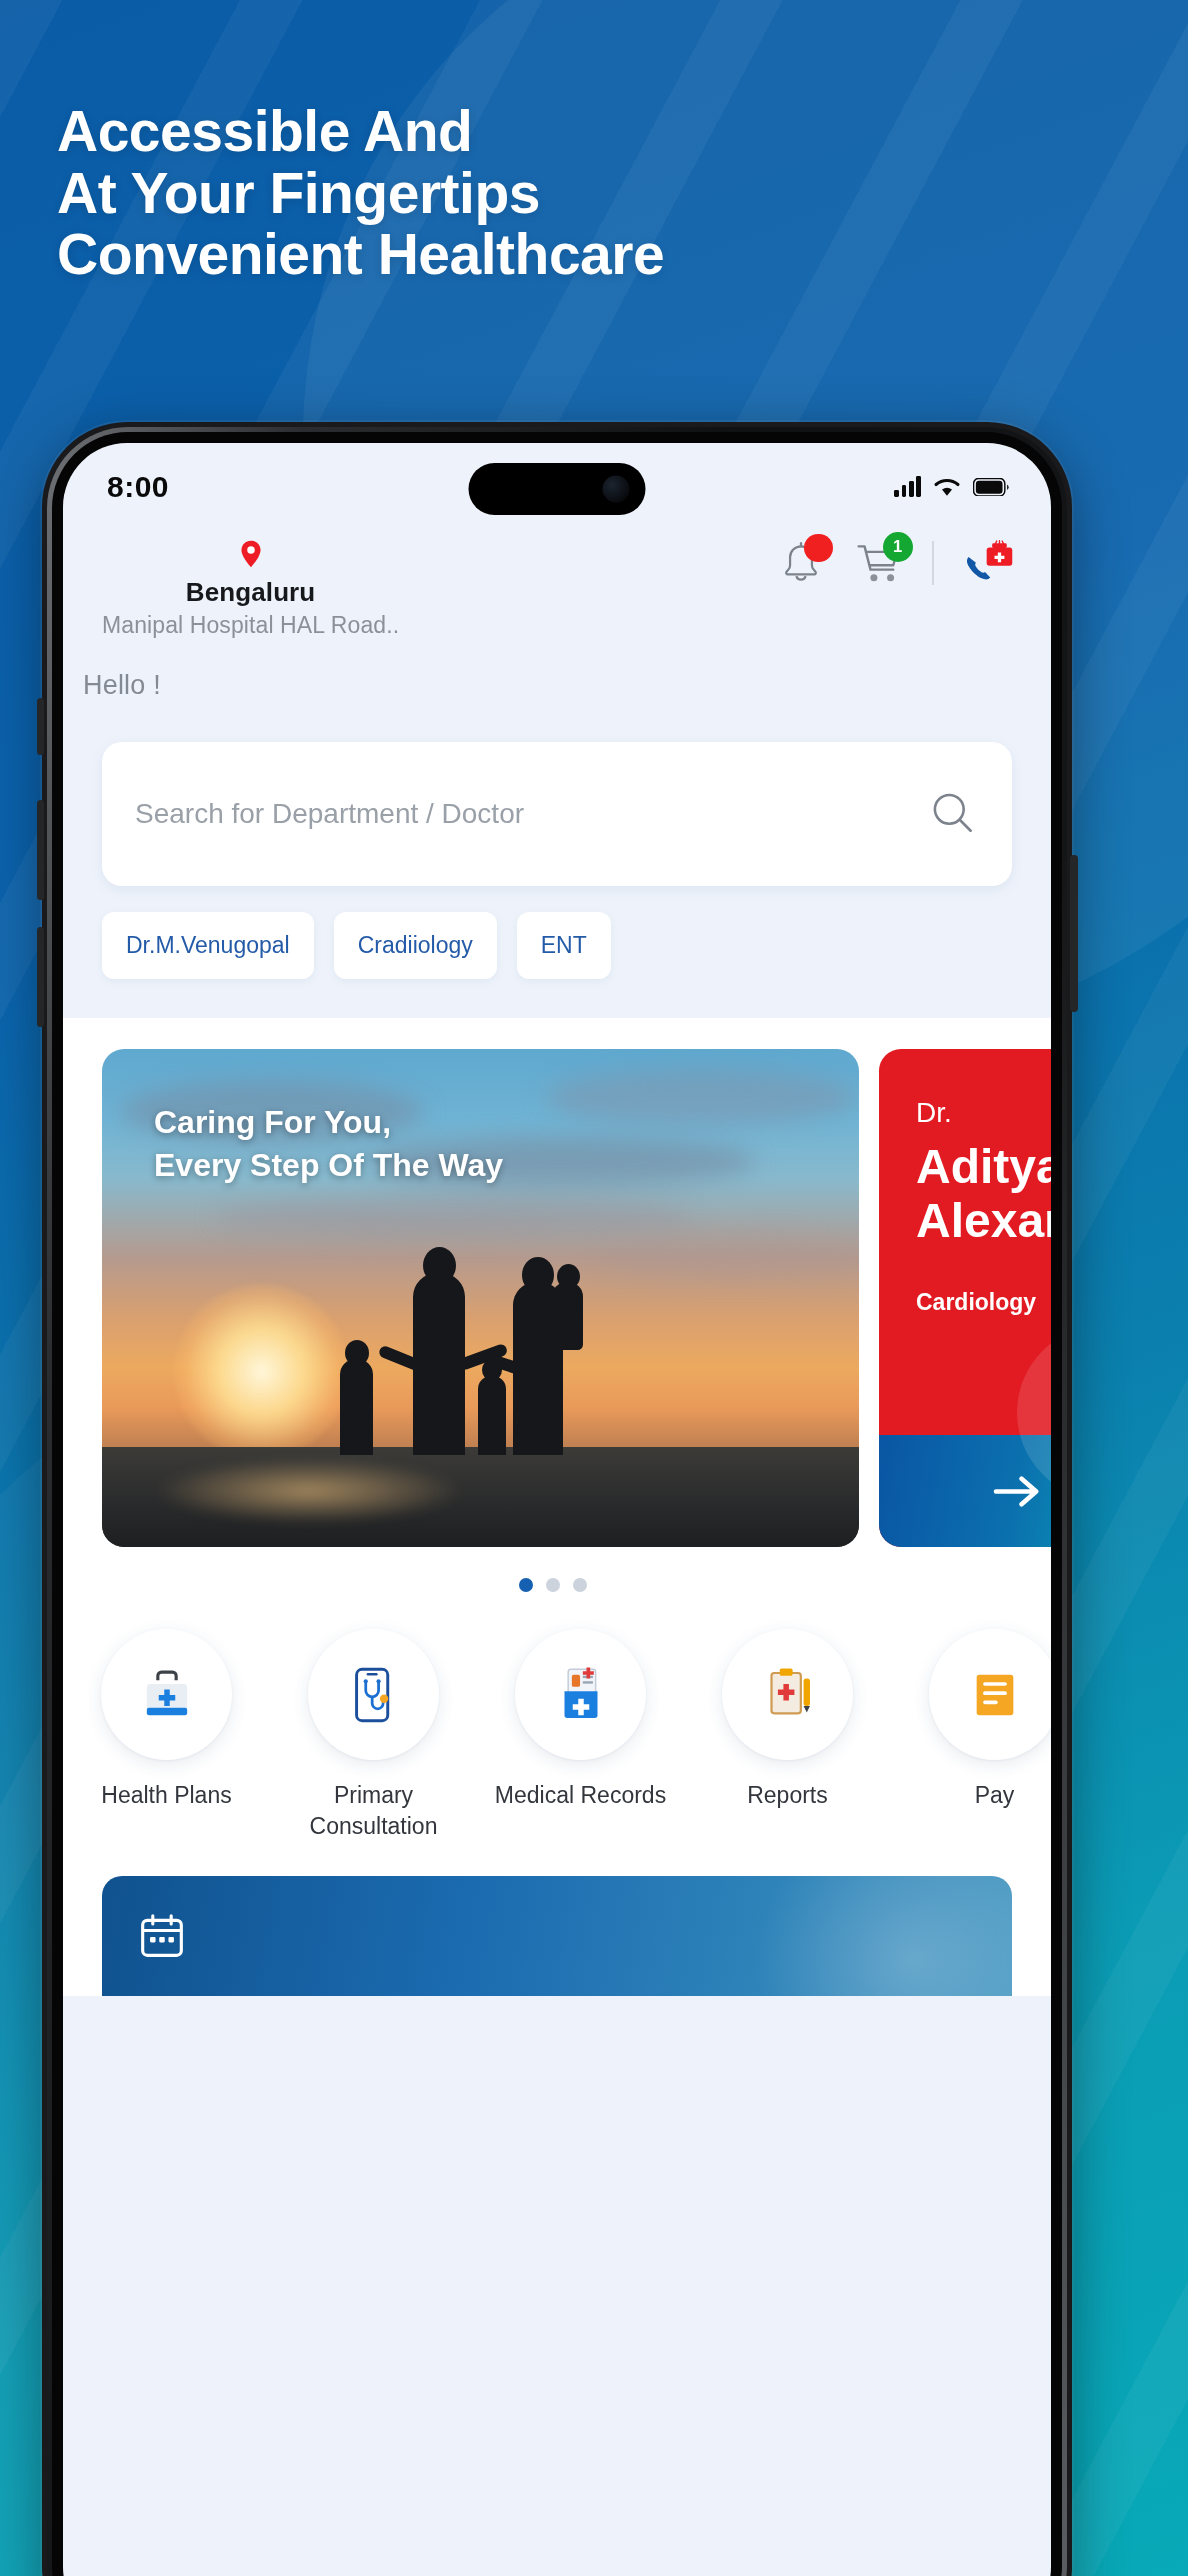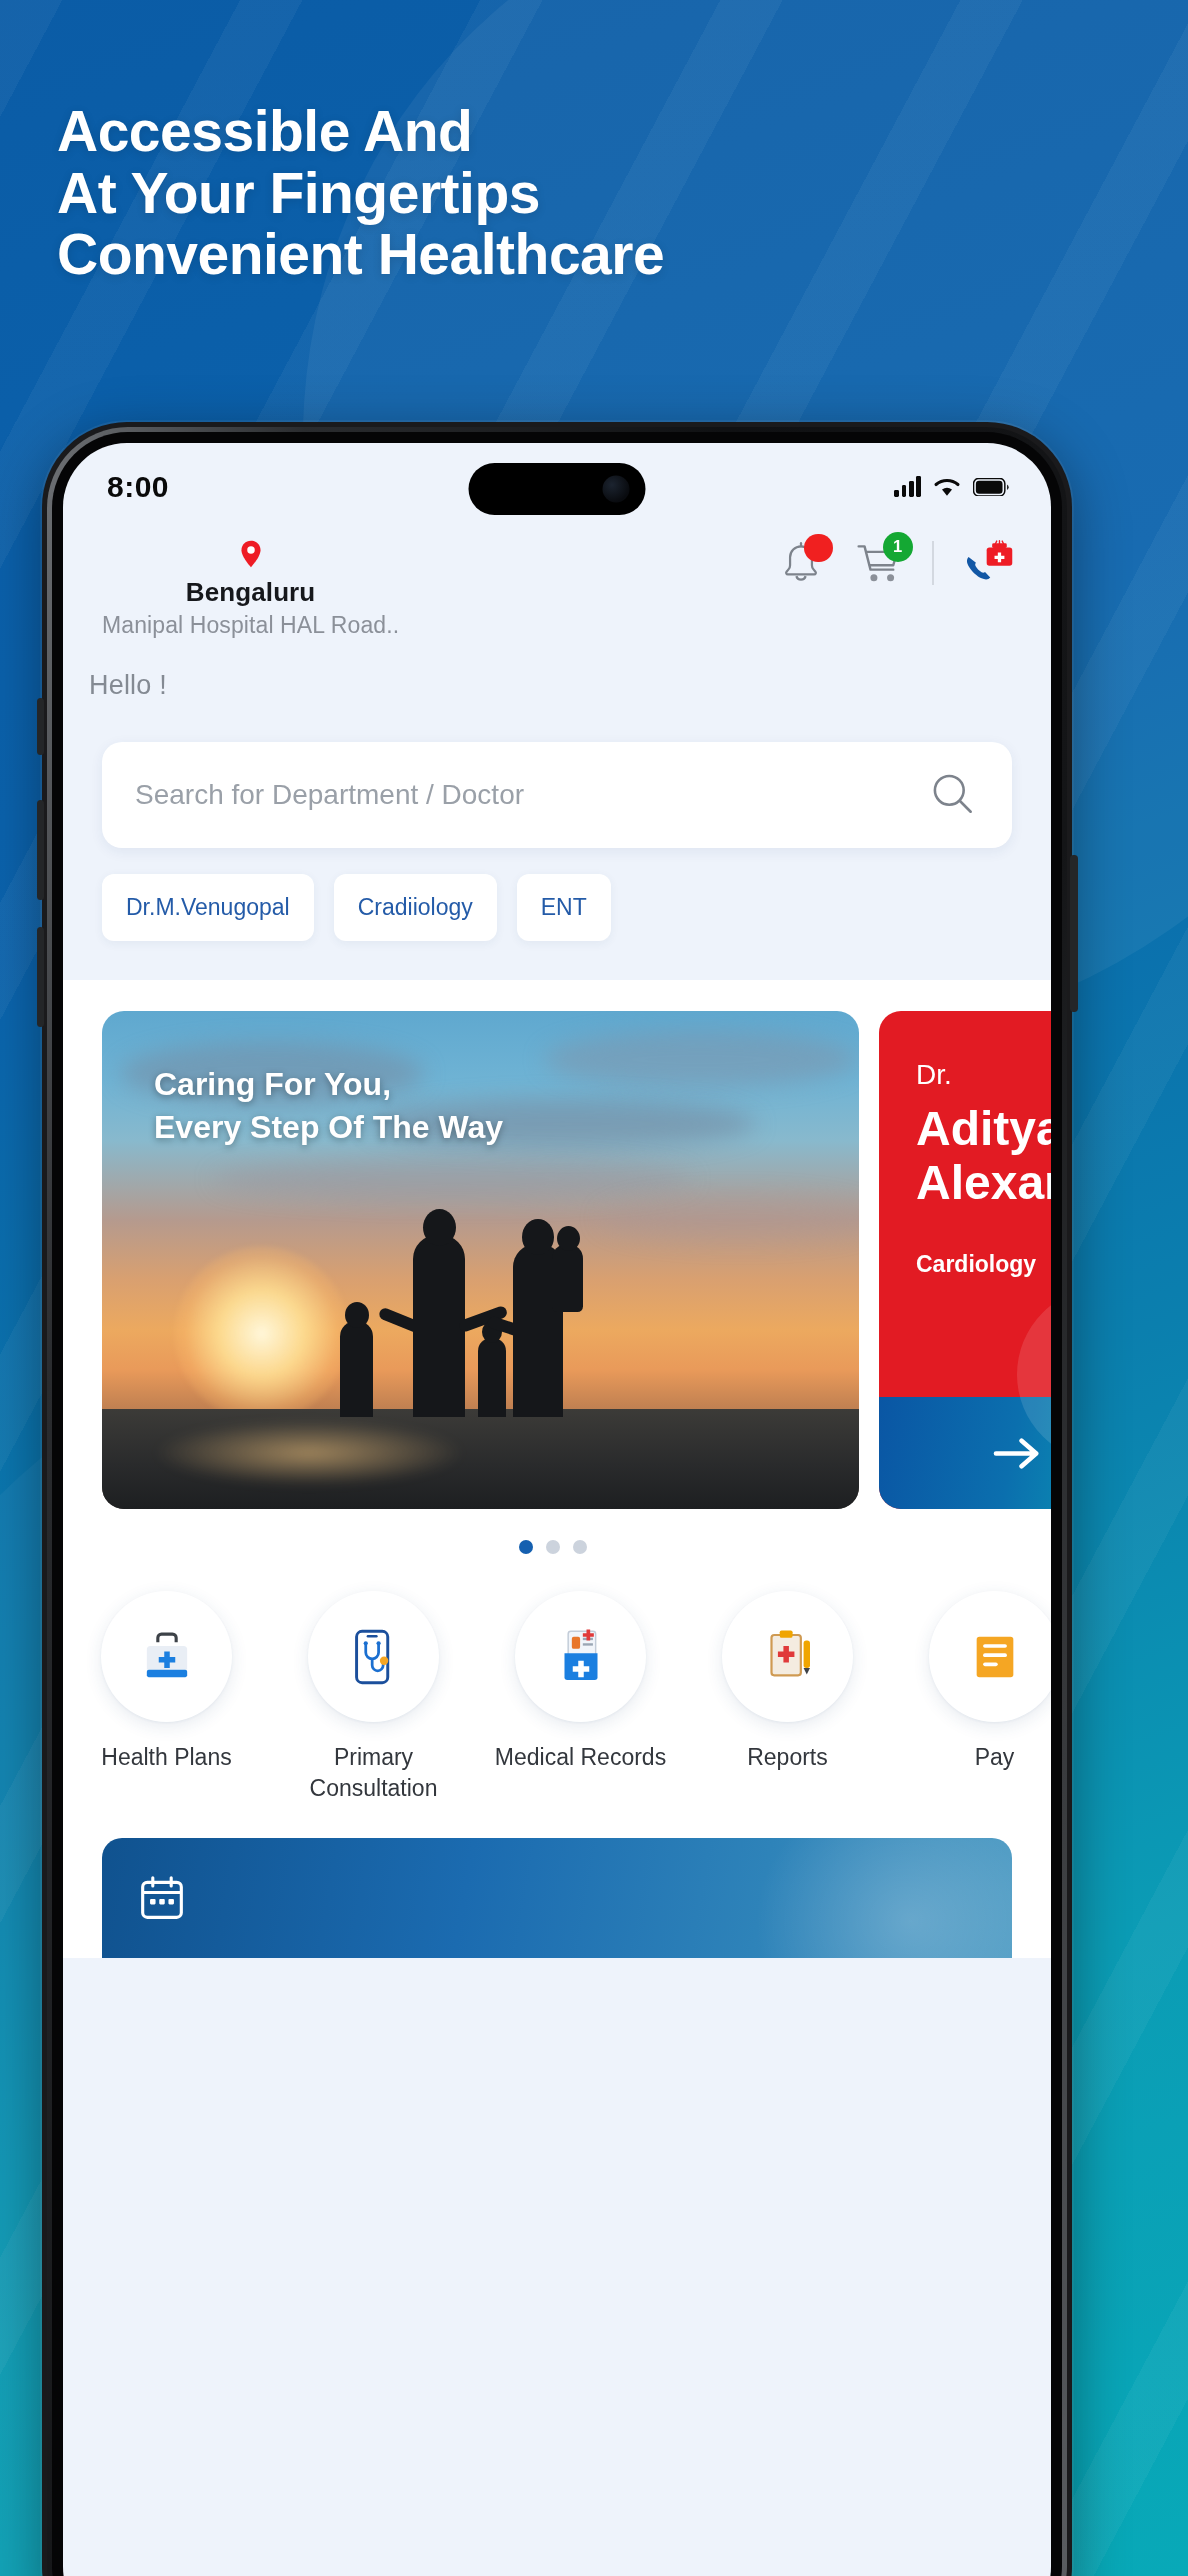--- a/index.html
+++ b/index.html
@@ -121,28 +121,28 @@
   .badge {
     position:absolute; border-radius:50%;
     display:flex; align-items:center; justify-content:center;
     font-size:16.6px; font-weight:bold; color:#fff; line-height:1;
   }
   #bell-badge { right:-6.4px; top:-4.6px; width:28.6px; height:28.6px; background:#f02020; }
   #cart-badge { right:-8.3px; top:-6.4px; width:30px; height:30px; background:#14a833; }
   #hdr-divider { width:1.8px; height:44px; background:#d3d8e0; }
 
   
-  #greeting { padding:31px 39px 0 26px; }
+  #greeting { padding:31px 39px 0 20px; }
   #greet-hello { font-size:27px; color:#848a93; letter-spacing:0.2px; }
   #greet-name { font-size:41px; font-weight:bold; color:#15529f; margin-top:7.4px; letter-spacing:-0.2px; }
 
   
   #search-wrap { padding:41px 39px 0 39px; }
   #search-box {
-    height:106px; background:#ffffff; border-radius:20px;
+    height:144px; background:#ffffff; border-radius:20px;
     box-shadow:0 3.7px 13px rgba(30,60,110,0.07);
     display:flex; align-items:center; padding:0 33px;
   }
   #search-input {
     flex:1; border:none; outline:none; background:transparent;
     font-family:"Liberation Sans", sans-serif;
     font-size:28px; color:#31353b;
   }
   #search-input::placeholder { color:#9aa0a8; }
 

